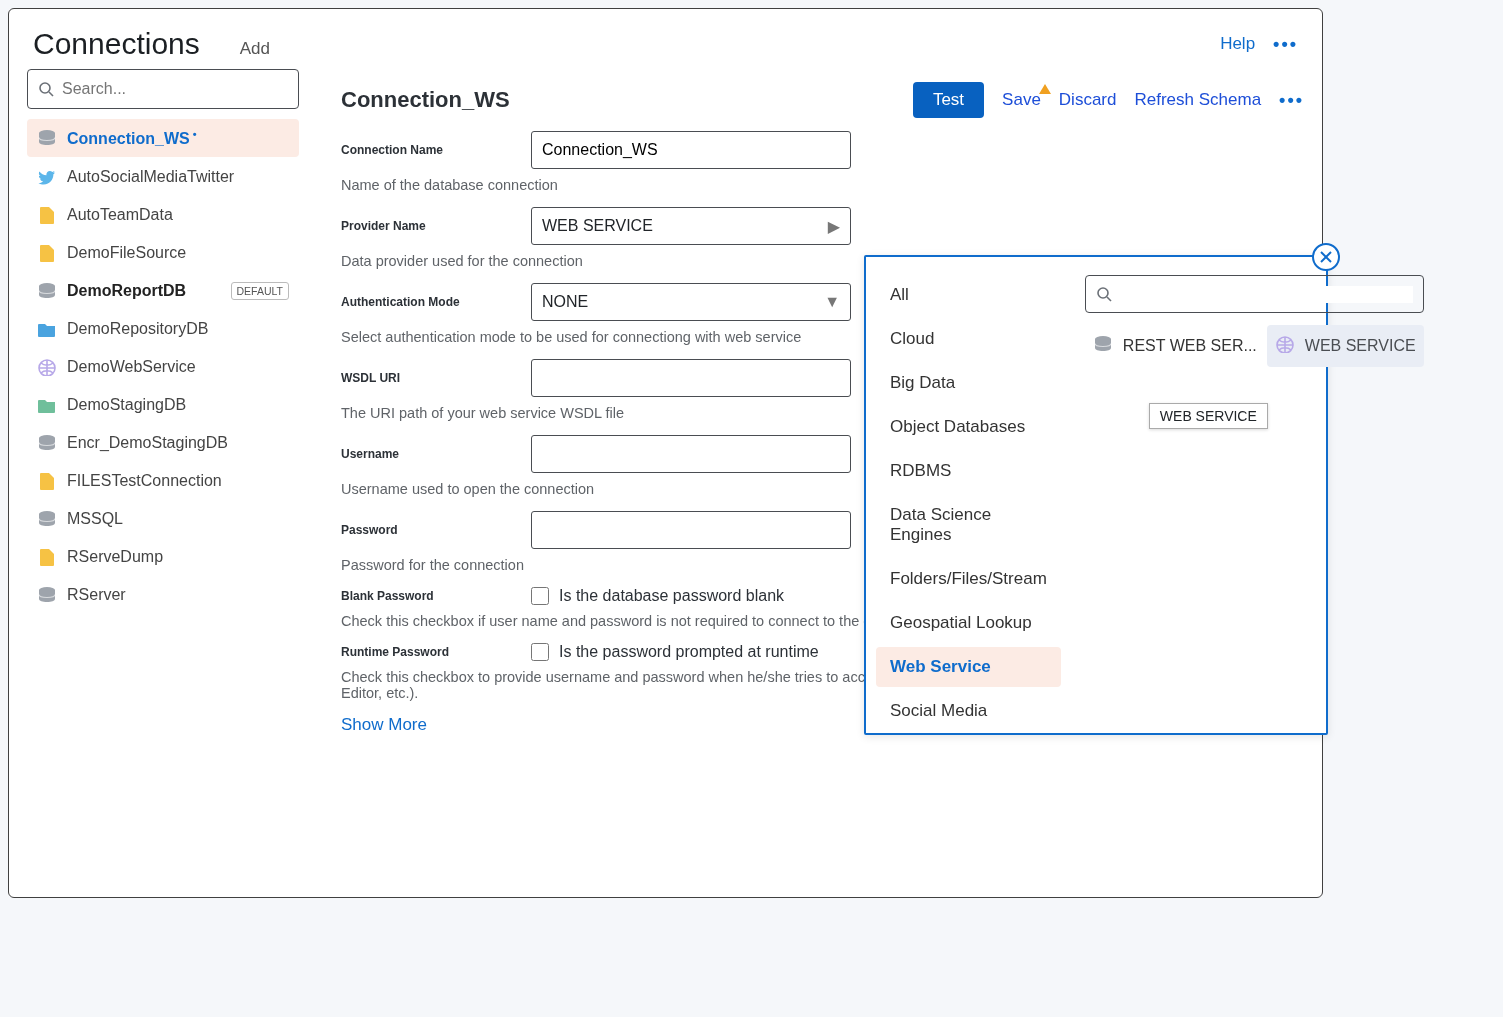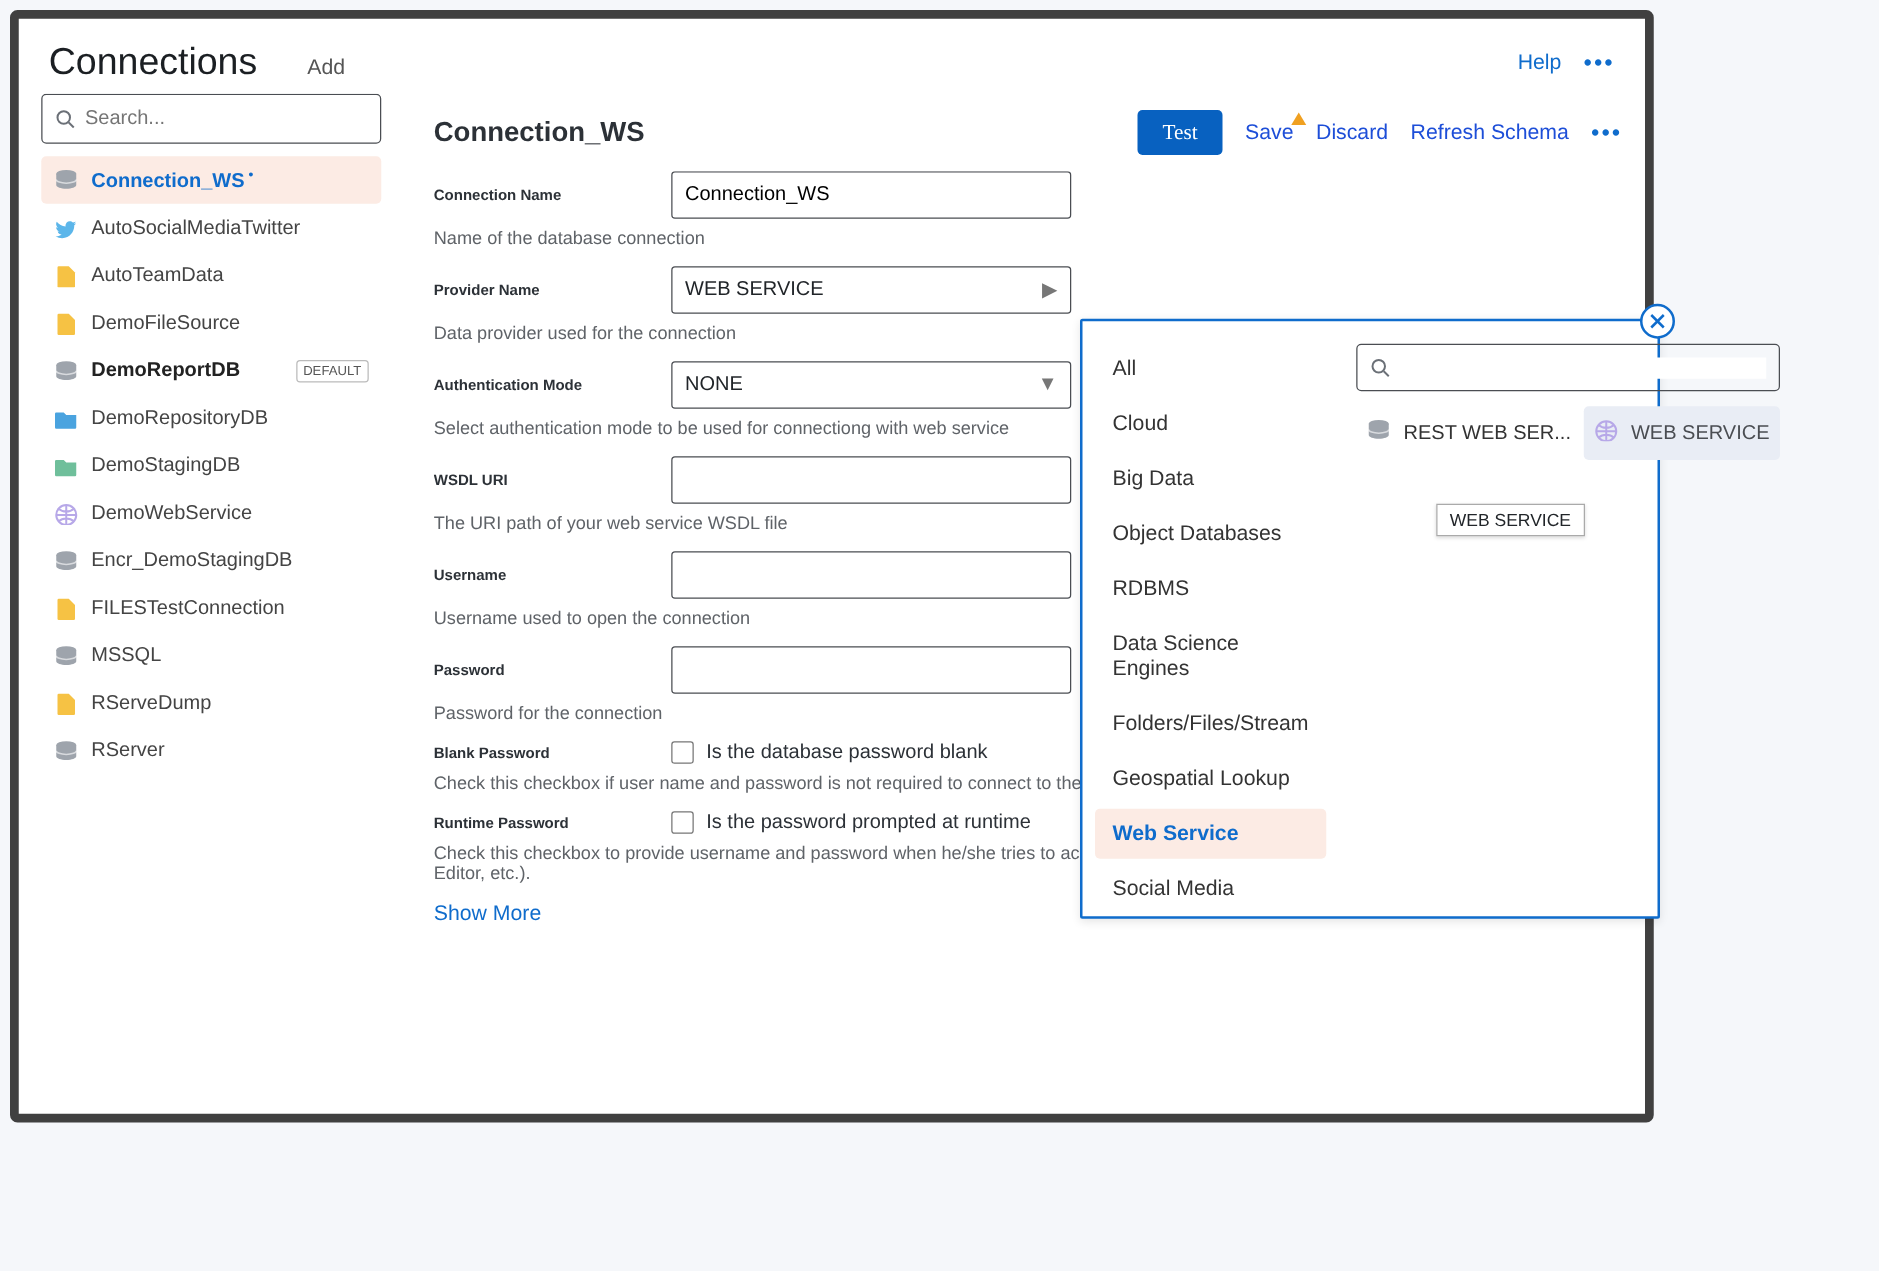--- a/index.html
+++ b/index.html
@@ -10,21 +10,21 @@
     font-size: 14px;
     width: 1503px;
     height: 1017px;
     overflow: hidden;
   }
   .page-wrap {
     padding: 0;
   }
   .main-card {
     background: #fff;
-    border: 7px solid #404040;
+    border: 1px solid #404040;
     border-radius: 6px;
     margin: 8px;
     width: 1315px;
     height: 890px;
     display: flex;
     flex-direction: column;
     overflow: hidden;
   }
   .header-row {
     display: flex;
@@ -88,21 +88,21 @@
   }
   .detail-header {
     display: flex; align-items: center; justify-content: space-between;
     height: 62px;
   }
   .detail-title { font-size: 22px; font-weight: 700; color:#2c3137;}
   .detail-actions { display: flex; align-items: center; gap: 18px;}
   .btn-primary {
     background: #0861c0; color: #fff; border: none;
     padding: 8px 20px; border-radius: 4px;
-    font-size: 17px; cursor: pointer; font-family: Liberation Serif, serif;
+    font-size: 17px; cursor: pointer;
   }
   .link-action { color: #1d4ed8; font-size: 17px; cursor: pointer; position:relative;}
   .warn-tri {
     position:absolute; top:-6px; right:-10px;
     width:0;height:0;border-left:6px solid transparent;border-right:6px solid transparent;border-bottom:10px solid #f0a020;
   }
 
   .detail-scroll {
     flex:1; overflow-y:auto; padding-right: 6px;
     position:relative;
@@ -301,33 +301,33 @@
             <div class="conn-item">
               <span class="icon">
                 <svg width="20" height="18" viewBox="0 0 20 18" class="ic-folder">
                   <use href="#ic-folder"></use>
                 </svg>
               </span>
               <span class="label">DemoRepositoryDB</span>
             </div>
             <div class="conn-item">
               <span class="icon">
+                <svg width="20" height="18" viewBox="0 0 20 18" class="ic-globe">
+                  <use href="#ic-globe"></use>
+                </svg>
+              </span>
+              <span class="label">DemoWebService</span>
+            </div>
+            <div class="conn-item">
+              <span class="icon">
                 <svg width="20" height="18" viewBox="0 0 20 18" class="ic-gear">
                   <use href="#ic-folder"></use>
                 </svg>
               </span>
               <span class="label">DemoStagingDB</span>
-            </div>
-            <div class="conn-item">
-              <span class="icon">
-                <svg width="20" height="18" viewBox="0 0 20 18" class="ic-globe">
-                  <use href="#ic-globe"></use>
-                </svg>
-              </span>
-              <span class="label">DemoWebService</span>
             </div>
             <div class="conn-item">
               <span class="icon">
                 <svg width="20" height="18" viewBox="0 0 20 18" class="ic-db">
                   <use href="#ic-db"></use>
                 </svg>
               </span>
               <span class="label">Encr_DemoStagingDB</span>
             </div>
             <div class="conn-item">

